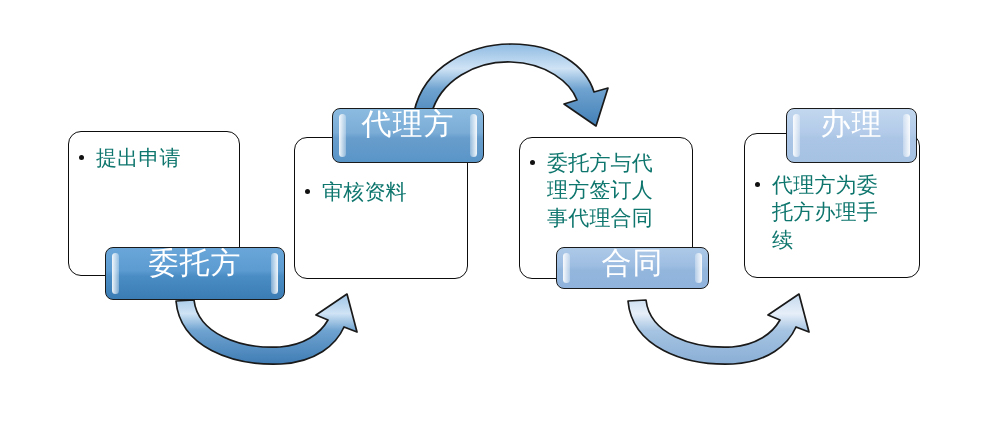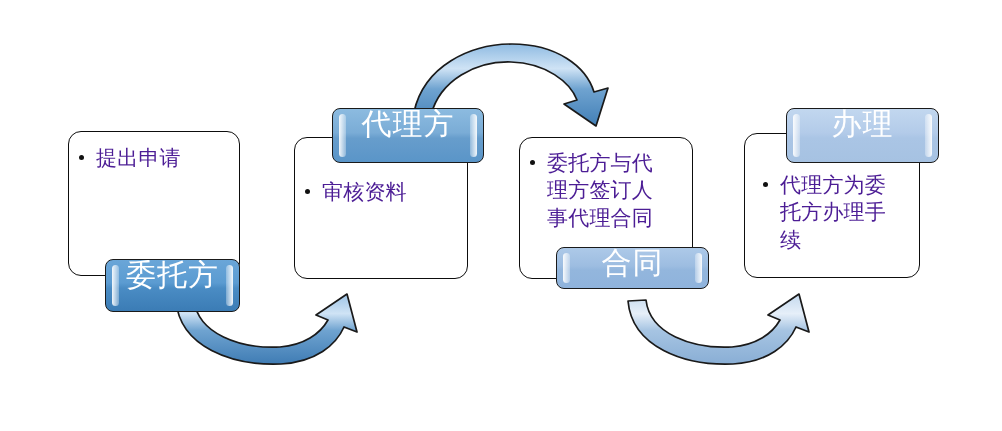--- a/index.html
+++ b/index.html
@@ -33,21 +33,21 @@
     border-radius: 13px;
     z-index: 2;
   }
   .card-list {
     list-style: none;
     margin: 0;
     padding: 0;
   }
   .card-item {
     position: relative;
-    color: #4c1d95;
+    color: #0f766e;
     font-size: 21px;
     line-height: 1.30;
     padding-left: 21px;
     margin-bottom: 1px;
     white-space: pre-line;
     letter-spacing: 0.2px;
   }
   .card-item::before {
     content: "";
     position: absolute;
@@ -169,49 +169,49 @@
   </div>
 
   <div class="card" style="left:519px; top:137px; width:174px; height:142px;">
     <ul class="card-list" style="padding:11px 4px 0 6px;">
       <li class="card-item">委托方与代
 理方签订人
 事代理合同</li>
     </ul>
   </div>
 
-  <div class="card" style="left:744px; top:133px; width:176px; height:145px;padding-left:8px;">
+  <div class="card" style="left:744px; top:133px; width:176px; height:145px;">
     <ul class="card-list" style="padding:37px 4px 0 6px;">
       <li class="card-item">代理方为委
 托方办理手
 续</li>
     </ul>
   </div>
 
-  <div class="badge" style="left:105px; top:259px; width:135px; height:53px;
+  <div class="badge" style="left:105px; top:247px; width:180px; height:53px;
               background:linear-gradient(to bottom,#6aa6d8 0%,#5b9bd1 45%,#4a8cc4 55%,#3b7cb5 100%);">
     <span class="badge-sheen-l"></span>
     <span class="badge-sheen-r"></span>
     <span class="badge-label">委托方</span>
   </div>
 
   <div class="badge" style="left:332px; top:108px; width:152px; height:55px;
               background:linear-gradient(to bottom,#8cbbe0 0%,#7aacd6 45%,#679dcc 55%,#5a95c8 100%);">
     <span class="badge-sheen-l"></span>
     <span class="badge-sheen-r"></span>
     <span class="badge-label">代理方</span>
   </div>
 
   <div class="badge" style="left:556px; top:247px; width:153px; height:42px;
               background:linear-gradient(to bottom,#adc9e8 0%,#9dbde1 45%,#93b6dd 55%,#8fb3dc 100%);">
     <span class="badge-sheen-l"></span>
     <span class="badge-sheen-r"></span>
     <span class="badge-label">合同</span>
   </div>
 
-  <div class="badge" style="left:786px; top:108px; width:153px; height:55px;
+  <div class="badge" style="left:786px; top:108px; width:131px; height:55px;
               background:linear-gradient(to bottom,#c2d7ef 0%,#b3cbe9 45%,#aac5e5 55%,#a6c2e2 100%);">
     <span class="badge-sheen-l"></span>
     <span class="badge-sheen-r"></span>
     <span class="badge-label">办理</span>
   </div>
 
 </div>
 
 </body></html>

